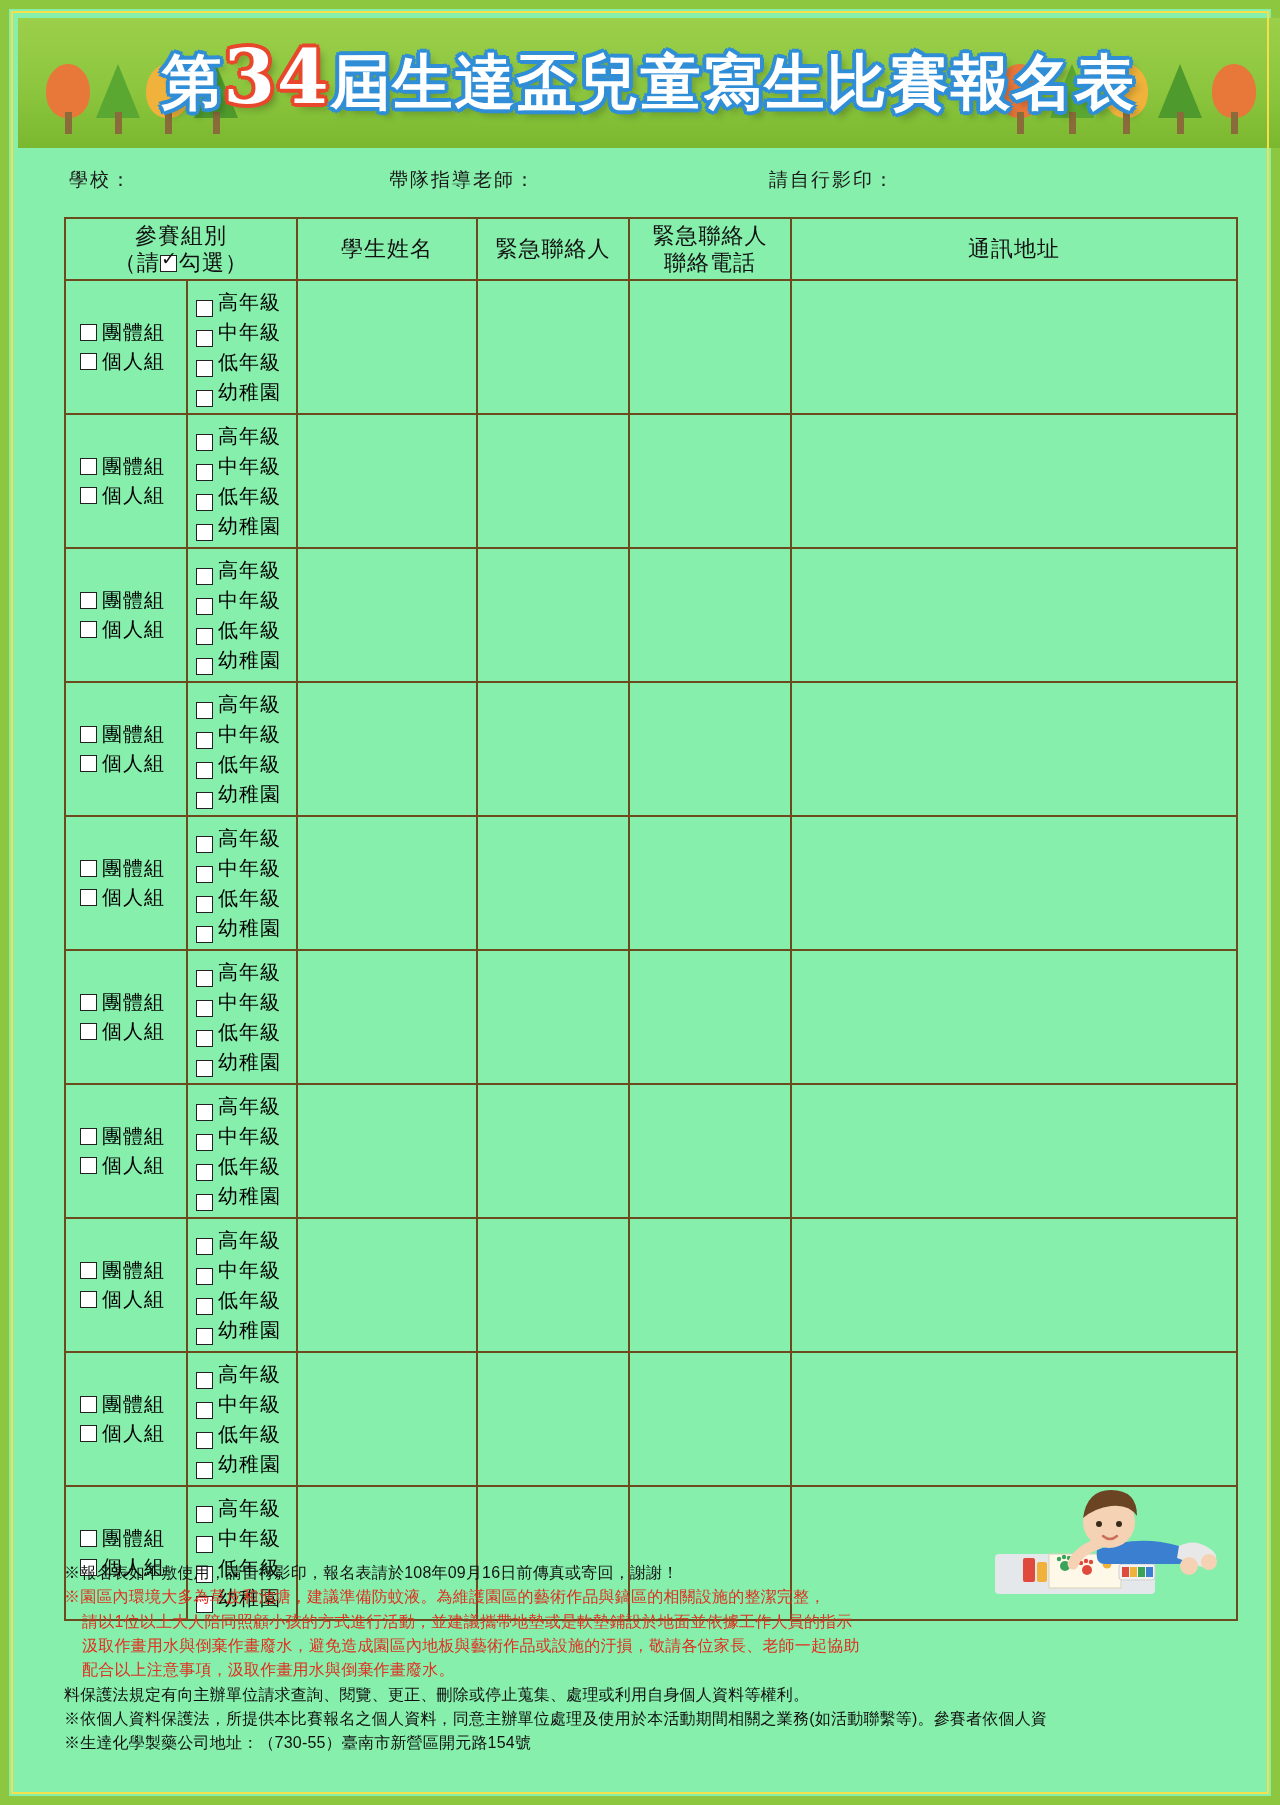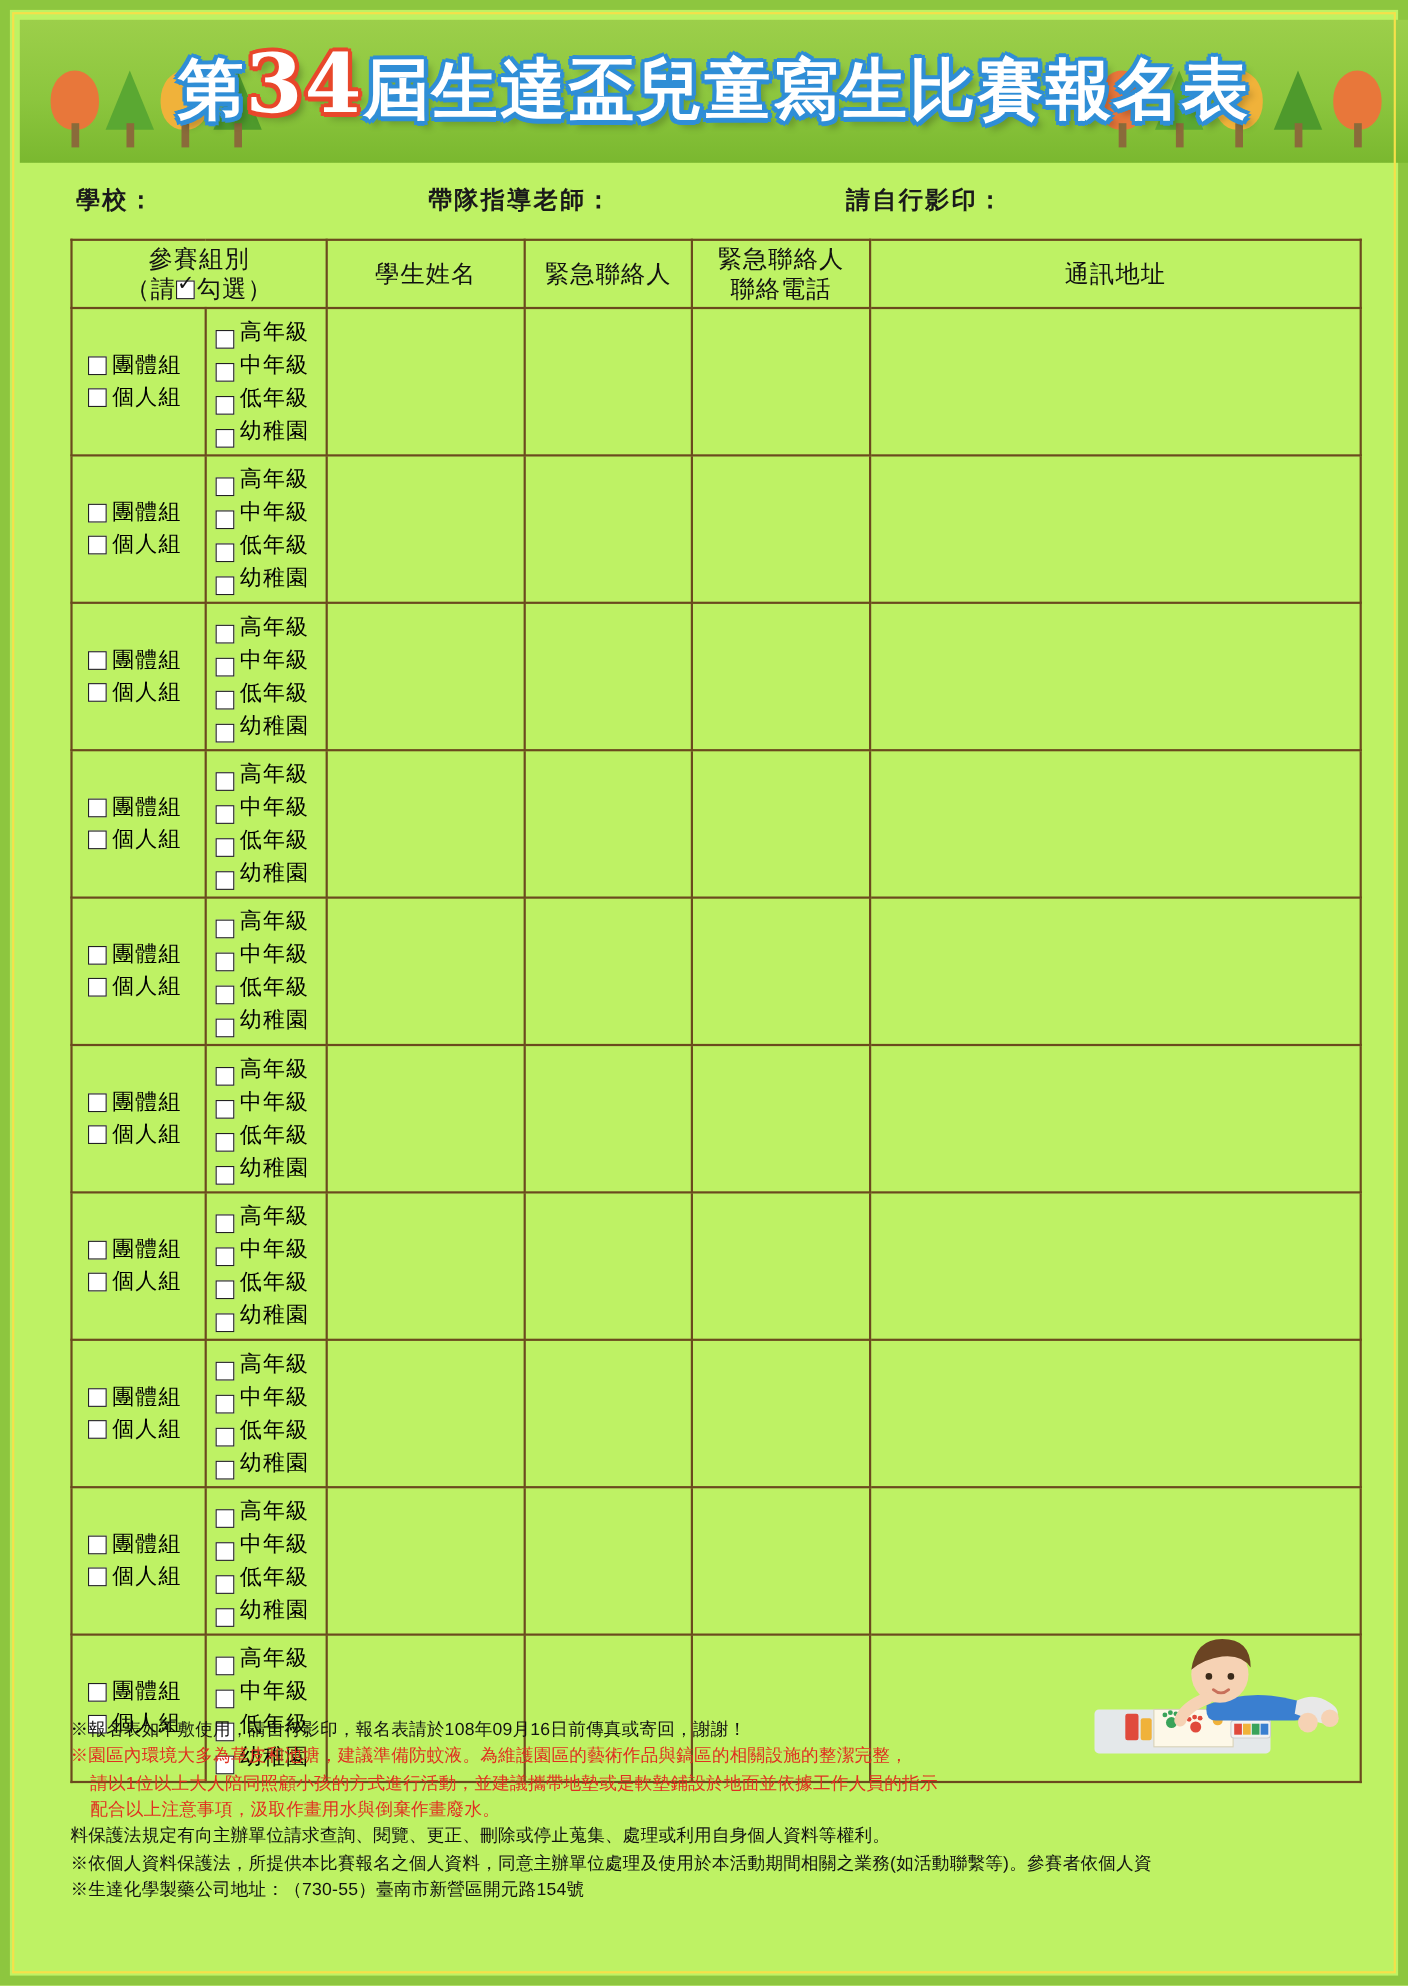--- a/index.html
+++ b/index.html
@@ -12,21 +12,21 @@
     position: relative;
     overflow: hidden;
   }
 
   
   .page-frame {
     position: absolute;
     left: 0; top: 0;
     width: 1280px; height: 1805px;
     border: 9px solid #8dc63f;
-    background: #bef264;
+    background: #86efac;
   }
   .page-frame::after {
     content: "";
     position: absolute;
     left: 2px; top: 2px; right: 2px; bottom: 2px;
     border: 2px solid #f5e04a;
     pointer-events: none;
   }
 
   
@@ -85,24 +85,23 @@
       3px 3px 0 #e8472b, -3px 3px 0 #e8472b, 3px -3px 0 #e8472b, -3px -3px 0 #e8472b,
       6px 6px 7px rgba(0,0,0,.25);
   }
 
   
   .header-fields {
     position: absolute;
     left: 60px; top: 158px;
     width: 1160px;
     height: 36px;
-    font-size: 22px;
+    font-size: 19px;
     letter-spacing: 2px;
     color: #1a1a1a;
-    font-weight: bold;
   }
   .header-fields .hf {
     position: absolute;
     top: 0;
     white-space: nowrap;
   }
   .hf-school { left: 0px; }
   .hf-teacher { left: 320px; }
   .hf-phone { left: 700px; }
 
@@ -663,19 +662,20 @@
     <circle cx="126" cy="66" r="3" fill="#3a2a1a"></circle>
     <path d="M110 78 q7 6 14 0" stroke="#c8705a" stroke-width="2.5" fill="none" stroke-linecap="round"></path>
 
     <path d="M104 86 q-20 8 -24 20" stroke="#f6d2b4" stroke-width="11" fill="none" stroke-linecap="round"></path>
   </svg>
 
   <div class="notes">
     <p>※報名表如不敷使用，請自行影印，報名表請於108年09月16日前傳真或寄回，謝謝！</p>
     <p class="red">※園區內環境大多為草皮和池塘，建議準備防蚊液。為維護園區的藝術作品與鎬區的相關設施的整潔完整，</p>
     <p class="red indent">請以1位以上大人陪同照顧小孩的方式進行活動，並建議攜帶地墊或是軟墊鋪設於地面並依據工作人員的指示</p>
+    <p class="red indent">汲取作畫用水與倒棄作畫廢水，避免造成園區內地板與藝術作品或設施的汙損，敬請各位家長、老師一起協助</p>
     <p class="red indent">配合以上注意事項，汲取作畫用水與倒棄作畫廢水。</p>
     <p>料保護法規定有向主辦單位請求查詢、閱覽、更正、刪除或停止蒐集、處理或利用自身個人資料等權利。</p>
     <p>※依個人資料保護法，所提供本比賽報名之個人資料，同意主辦單位處理及使用於本活動期間相關之業務(如活動聯繫等)。參賽者依個人資</p>
     <p>※生達化學製藥公司地址：（730-55）臺南市新營區開元路154號</p>
   </div>
 
 </div>
 
 </body></html>

